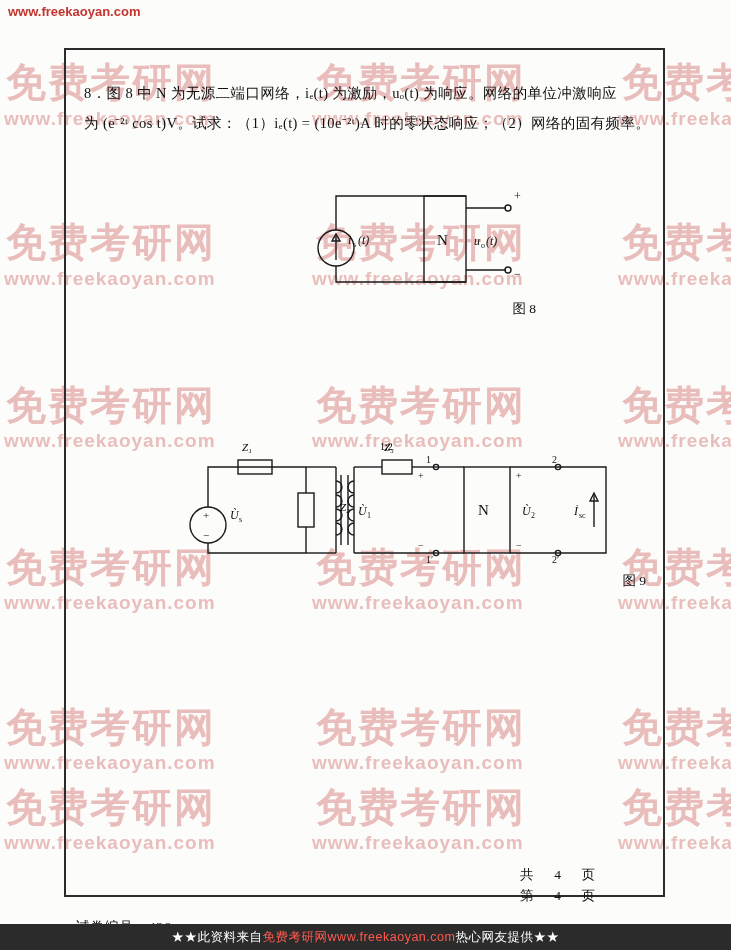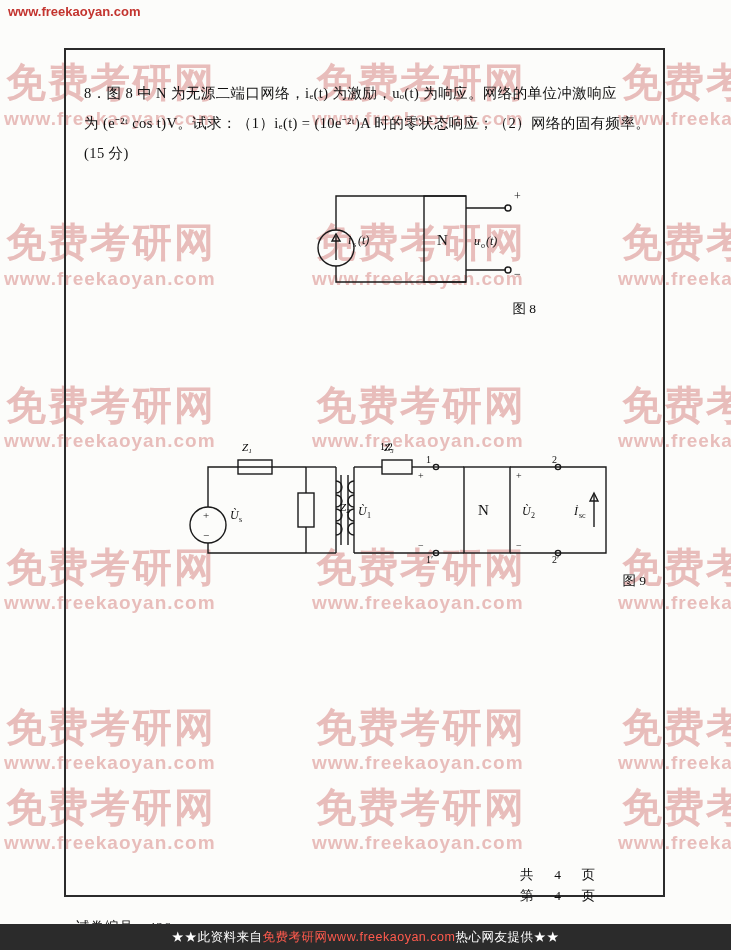--- a/index.html
+++ b/index.html
@@ -124,21 +124,20 @@
   <div class="site-url">www.freekaoyan.com</div>
 
   <div class="sheet"></div>
 
   <div class="content">
 
     <div class="q8">
       <div class="para">
         <div class="p-line">8．图 8 中 N 为无源二端口网络，iₑ(t) 为激励，uₒ(t) 为响应。网络的单位冲激响应</div>
         <div class="p-line">为 (e⁻²ᵗ cos t)V。试求：（1）iₑ(t) = (10e⁻²ᵗ)A 时的零状态响应；（2）网络的固有频率。</div>
-        <div class="p-line">(15 分)</div>
       </div>
     </div>
 
     <div class="fig8">
       <svg width="230" height="120" viewBox="0 0 230 120">
 
         <path class="dim" d="M30,52 L30,18 L118,18"></path>
         <path class="dim" d="M30,88 L30,104 L118,104"></path>
 
         <circle class="dim" cx="30" cy="70" r="18"></circle>

